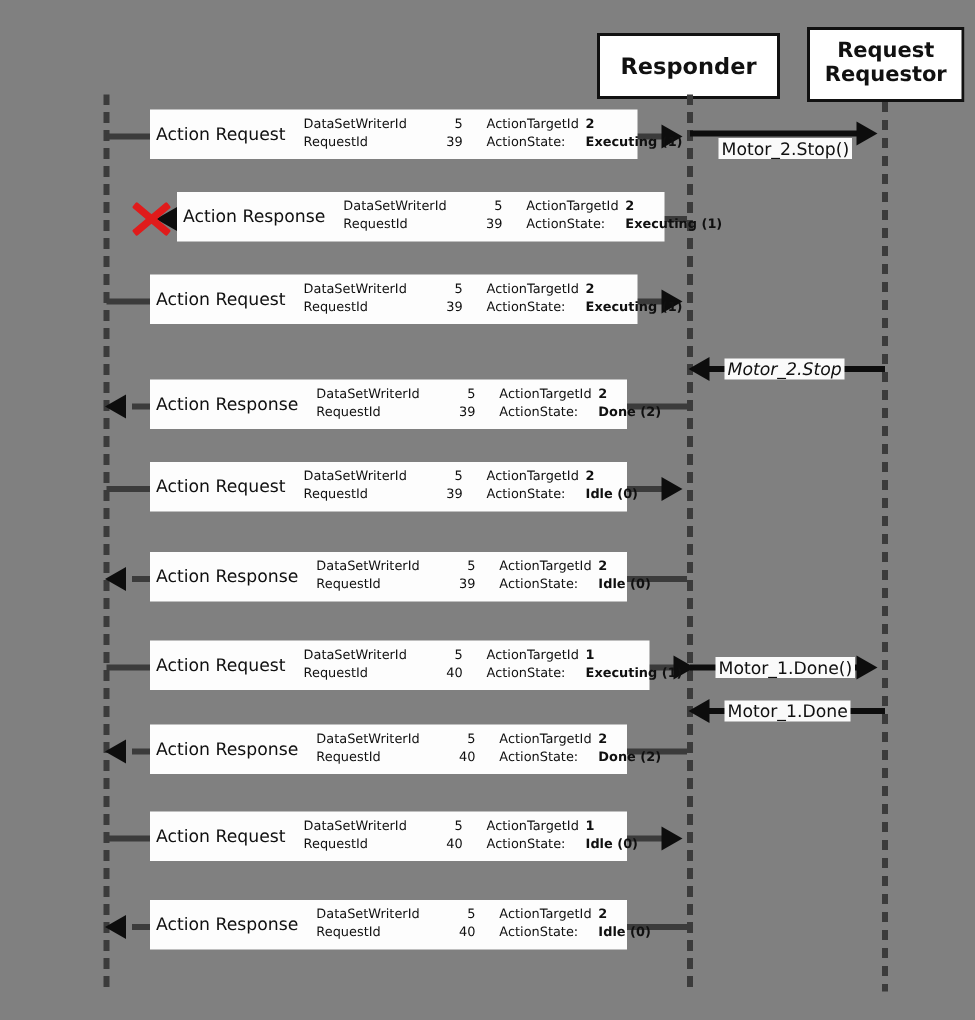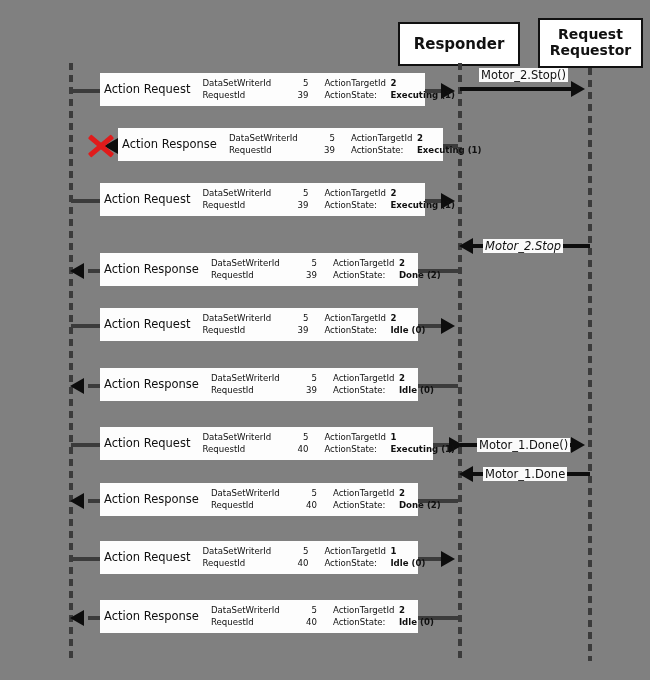--- a/index.html
+++ b/index.html
@@ -154,21 +154,21 @@
         </div>
       <div class="mrow">
           <span class="k">ActionState:</span>
           <span class="v">Executing (1)</span>
         </div>
     </div>
   </div>
 
   <div class="shaft black" style="left:460px;top:87px;width:113px;"></div>
   <div class="head right" style="left:571px;top:81px;"></div>
-  <div class="sidelabel" style="left:479px;top:68px;">Motor_2.Stop()</div>
+  <div class="sidelabel" style="left:479px;top:92px;">Motor_2.Stop()</div>
 
   <div class="shaft" style="left:110px;top:144px;width:348px;"></div>
   <div class="head left" style="left:104px;top:138px;"></div>
   <div class="msgbox" style="left:118px;top:128px;width:325px;height:33px;">
     <div class="mtitle">Action Response</div>
     <div class="mcol col-a">
       <div class="mrow">
           <span class="k">DataSetWriterId</span>
           <span class="v">5</span>
         </div>

